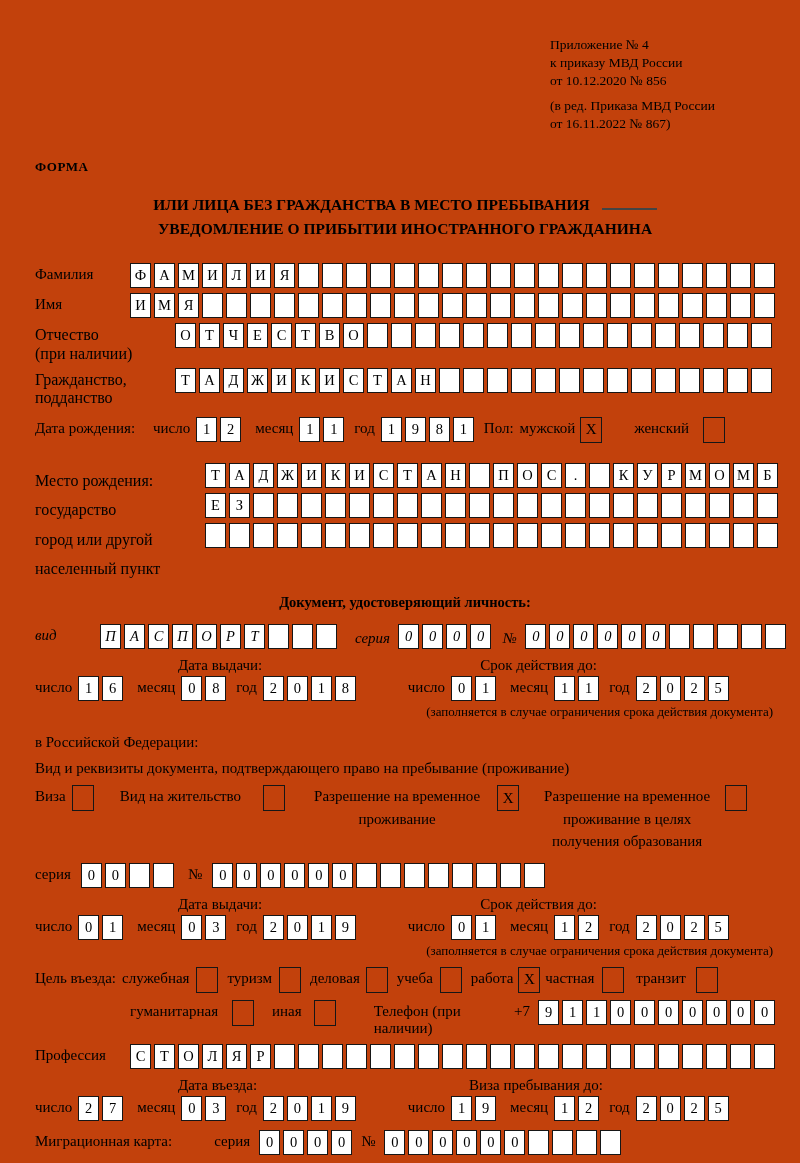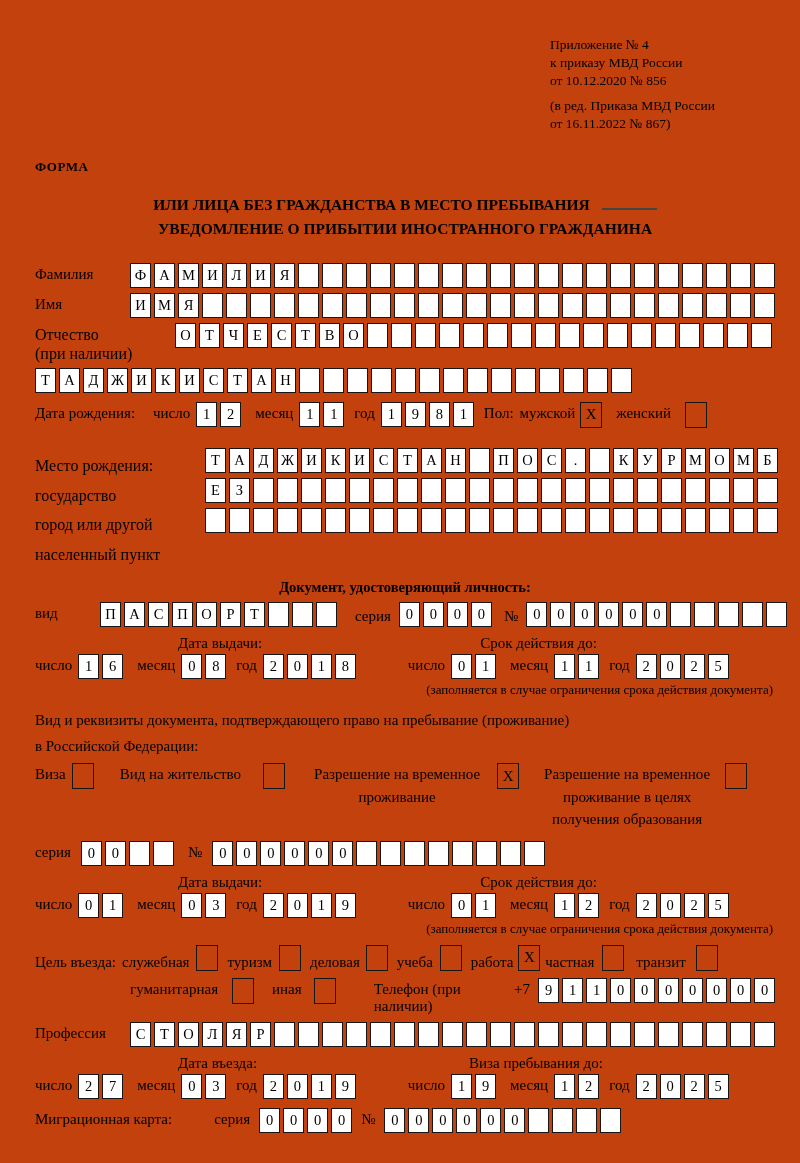--- a/index.html
+++ b/index.html
@@ -149,20 +149,24 @@
         <span class="cbox"></span>
         <span class="cbox"></span>
         <span class="cbox"></span>
         <span class="cbox"></span>
         <span class="cbox"></span>
         <span class="cbox"></span>
       </span>
   </div>
 
   <div class="row">
+    <span class="lbl w140 sub">
+      <span>Гражданство,</span><br>
+      <span>подданство</span>
+    </span>
     <span class="boxes">
         <span class="cbox">Т</span>
         <span class="cbox">А</span>
         <span class="cbox">Д</span>
         <span class="cbox">Ж</span>
         <span class="cbox">И</span>
         <span class="cbox">К</span>
         <span class="cbox">И</span>
         <span class="cbox">С</span>
         <span class="cbox">Т</span>
@@ -200,21 +204,21 @@
     <span class="dlbl" style="margin-left:10px;">год</span>
     <span class="boxes">
         <span class="cbox">1</span>
         <span class="cbox">9</span>
         <span class="cbox">8</span>
         <span class="cbox">1</span>
       </span>
     <span class="inline-lbl" style="margin-left:10px;">Пол:</span>
     <span class="inline-lbl" style="margin-left:6px;">мужской</span>
     <span class="chk" style="margin-left:5px;">X</span>
-    <span class="inline-lbl" style="margin-left:14px;">женский</span>
+    <span class="inline-lbl" style="margin-left:32px;">женский</span>
     <span class="chk" style="margin-left:14px;"></span>
   </div>
 
   <div class="row" style="margin-top:20px;">
     <span class="lbl w170 sub" style="line-height:1.85;">
       <span>Место рождения:</span><br>
       <span>государство</span><br>
       <span>город или другой</span><br>
       <span>населенный пункт</span>
     </span>
@@ -295,21 +299,21 @@
           <span class="cbox"></span>
           <span class="cbox"></span>
           <span class="cbox"></span>
           <span class="cbox"></span>
         </span>
     </span>
   </div>
 
   <div class="center-bold">Документ, удостоверяющий личность:</div>
 
-  <div class="row" style="margin-top:6px;">
+  <div class="row" style="margin-top:13px;font-style:italic;">
     <span class="lbl" style="width:65px;">вид</span>
     <span class="boxes">
         <span class="cbox">П</span>
         <span class="cbox">А</span>
         <span class="cbox">С</span>
         <span class="cbox">П</span>
         <span class="cbox">О</span>
         <span class="cbox">Р</span>
         <span class="cbox">Т</span>
         <span class="cbox"></span>
@@ -375,22 +379,22 @@
     <span class="boxes">
         <span class="cbox">2</span>
         <span class="cbox">0</span>
         <span class="cbox">2</span>
         <span class="cbox">5</span>
       </span>
   </div>
   <div class="note">(заполняется в случае ограничения срока действия документа)</div>
 
   <div class="intro">
+    <div>в Российской Федерации:</div>
     <div>Вид и реквизиты документа, подтверждающего право на пребывание (проживание)</div>
-    <div>в Российской Федерации:</div>
   </div>
 
   <div class="opt-row">
     <span class="inline-lbl">Виза</span>
     <span class="chk" style="margin-left:6px;"></span>
     <span class="inline-lbl" style="margin-left:26px;">Вид на жительство</span>
     <span class="chk" style="margin-left:22px;"></span>
     <span class="opt-text" style="margin-left:22px;width:180px;">
       <span>Разрешение на временное</span><br>
       <span>проживание</span>
@@ -466,21 +470,21 @@
     <span class="dlbl" style="margin-left:10px;">год</span>
     <span class="boxes">
         <span class="cbox">2</span>
         <span class="cbox">0</span>
         <span class="cbox">2</span>
         <span class="cbox">5</span>
       </span>
   </div>
   <div class="note">(заполняется в случае ограничения срока действия документа)</div>
 
-  <div class="row" style="margin-top:8px;align-items:flex-end;">
+  <div class="row" style="margin-top:8px;">
     <span class="inline-lbl">Цель въезда:</span>
     <span class="inline-lbl" style="margin-left:6px;">служебная</span>
     <span class="chk" style="margin-left:7px;"></span>
     <span class="inline-lbl" style="margin-left:9px;">туризм</span>
     <span class="chk" style="margin-left:7px;"></span>
     <span class="inline-lbl" style="margin-left:9px;">деловая</span>
     <span class="chk" style="margin-left:6px;"></span>
     <span class="inline-lbl" style="margin-left:9px;">учеба</span>
     <span class="chk" style="margin-left:7px;"></span>
     <span class="inline-lbl" style="margin-left:9px;">работа</span>

